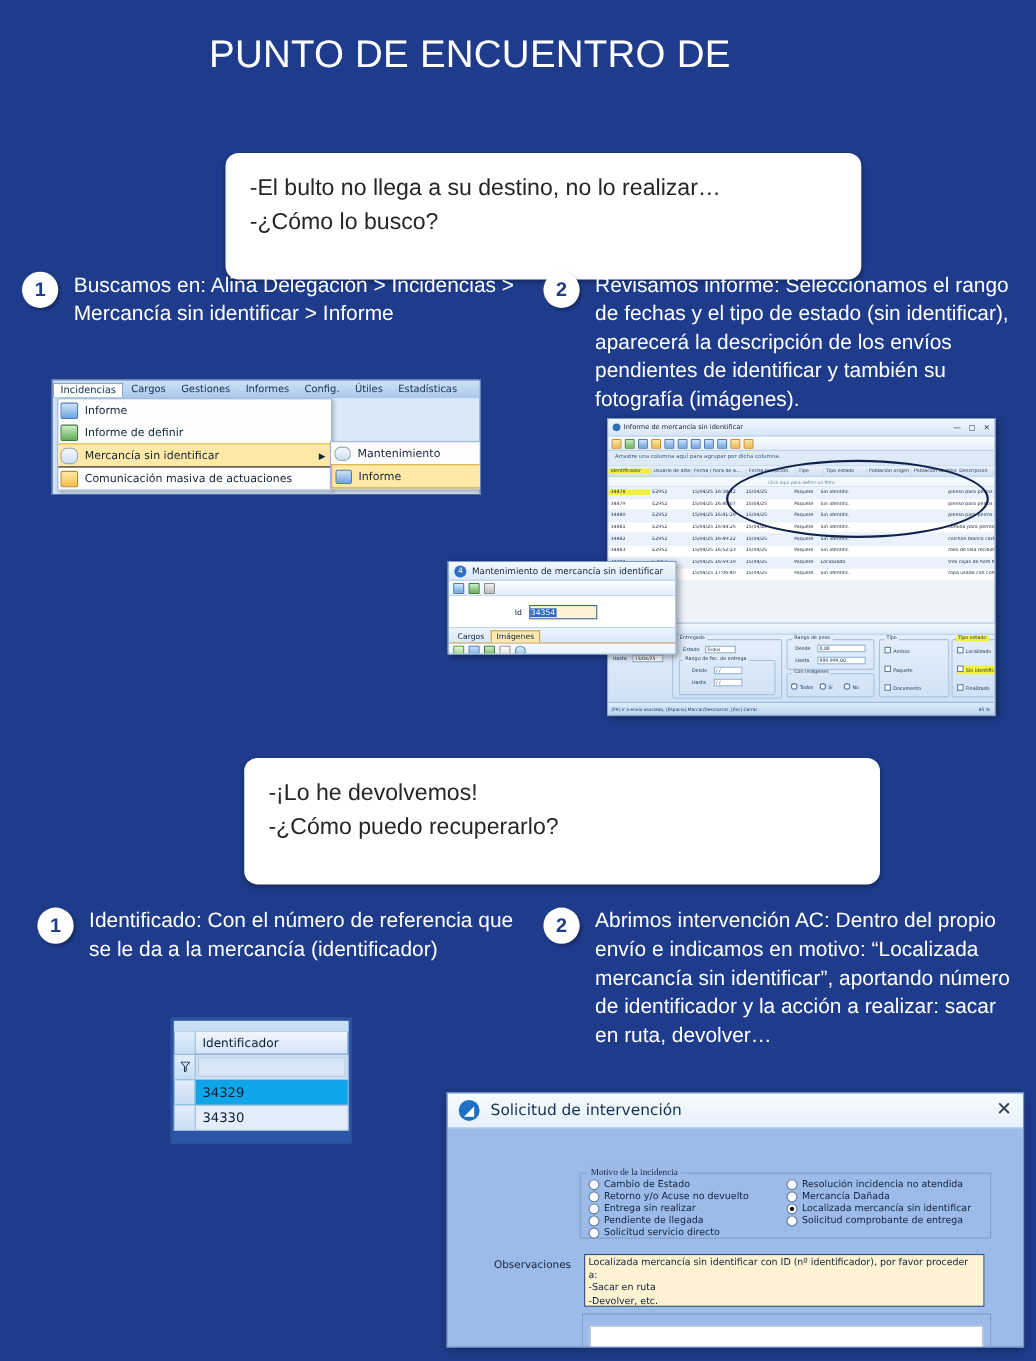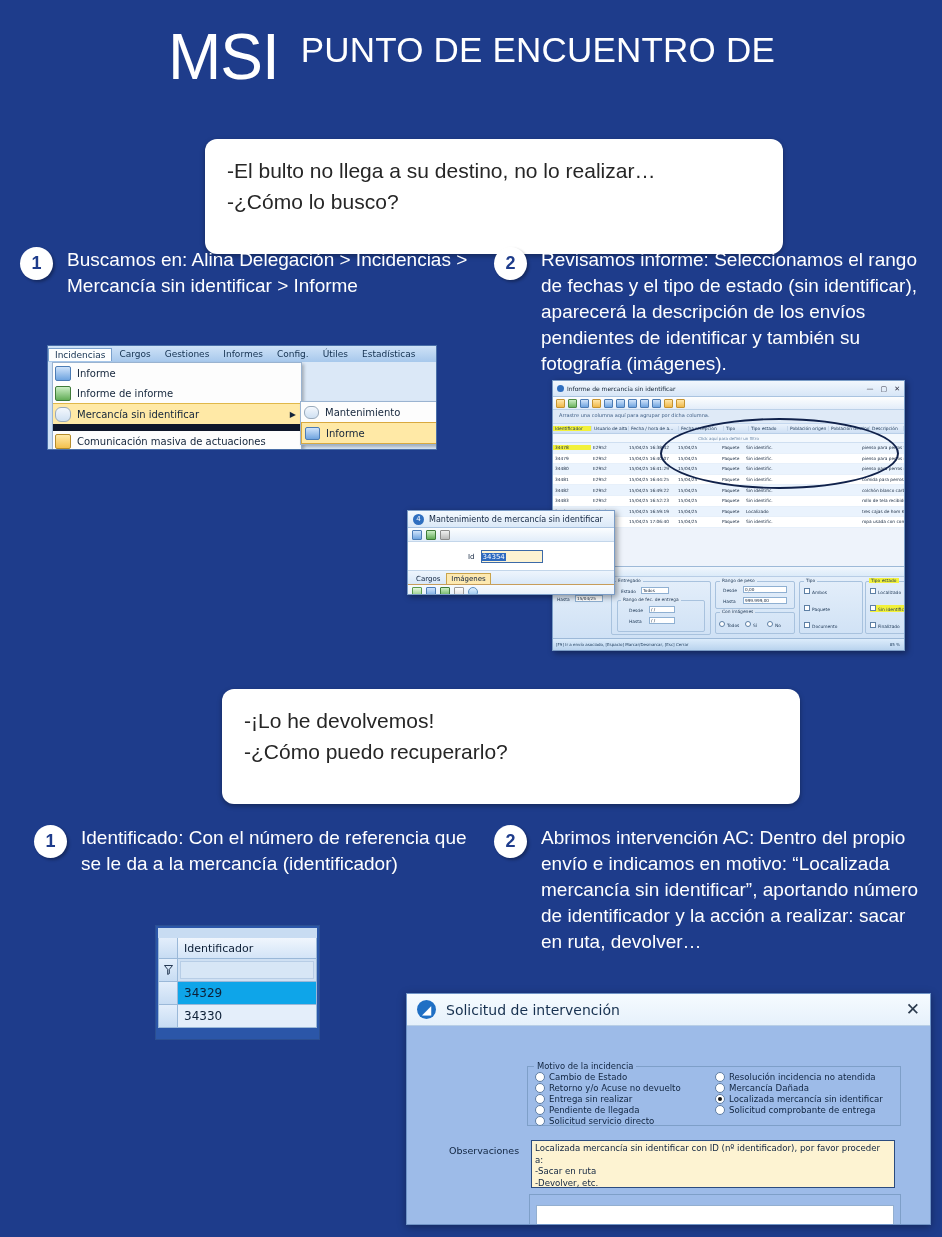--- a/index.html
+++ b/index.html
@@ -56,21 +56,21 @@
   .menubar .mi{padding:2px 7px;}
   .menubar .mi.active{background:#fdfefe;border:1px solid #7aa0cc;border-bottom:none;color:#13304f;padding:1px 6px;}
   .dropdown{position:absolute;left:4px;top:16px;width:248px;background:#fdfdfd;border:1px solid #9ab3d0;
             box-shadow:2px 2px 3px rgba(0,0,0,.25);}
   .dd-item{height:20px;display:flex;align-items:center;font-size:10px;color:#13243a;padding-left:2px;}
   .dd-item .ico{width:14px;height:13px;margin-right:6px;border-radius:2px;flex:0 0 14px;
         background:linear-gradient(#cfe3fb,#6fa4df);border:1px solid #4c7cb5;}
   .dd-item .ico.g{background:linear-gradient(#cbeec4,#63ad57);border-color:#3f7b39;}
   .dd-item .ico.eye{background:linear-gradient(#f4f8fd,#cfe0f2);border-color:#9ab;border-radius:6px;}
   .dd-item .ico.wand{background:linear-gradient(#ffe9a8,#f3c04d);border-color:#b58c2c;}
-  .dd-item.sel{background:#ffe9a6;border-top:1px solid #e0b84a;border-bottom:7px solid #0f172a;}
+  .dd-item.sel{background:#ffe9a6;border-top:1px solid #e0b84a;border-bottom:1px solid #0f172a;}
   .dd-item .arr{margin-left:auto;margin-right:5px;font-size:8px;}
   .submenu{position:absolute;left:252px;top:55px;width:140px;background:#fdfdfd;border:1px solid #9ab3d0;
            box-shadow:2px 2px 3px rgba(0,0,0,.25);}
   .sm-item{height:20px;display:flex;align-items:center;font-size:10px;color:#13243a;padding-left:3px;}
   .sm-item.sel{background:#ffe9a6;border:1px solid #d9a93f;}
   .leftcol{position:absolute;left:0;top:16px;width:10px;bottom:0;background:#cfe2f7;}
 
   
   #reportWin{left:552px;top:380px;width:353px;height:271px;box-shadow:2px 2px 6px rgba(0,0,0,.4);}
   .grouphint{height:11px;background:#dfeaf7;font-size:5px;color:#3a5a82;padding:2px 0 0 6px;border-bottom:1px solid #c5d8ef;}
@@ -146,40 +146,39 @@
   #solWin{position:absolute;left:406px;top:993px;width:525px;height:232px;background:#9dbbe8;
           border:1px solid #6f93c6;box-sizing:border-box;overflow:hidden;
           box-shadow:0 2px 8px rgba(0,0,0,.35);font-family:"DejaVu Sans",sans-serif;color:#10243f;}
   .sol-title{height:31px;background:linear-gradient(#f6fbff,#e6f1fb);display:flex;align-items:center;
              padding:0 10px;border-bottom:1px solid #b9cfe6;}
   .sol-ico{width:19px;height:19px;border-radius:50%;background:#1f6fc4;margin-right:10px;
            display:flex;align-items:center;justify-content:center;color:#fff;font-size:12px;flex:0 0 19px;}
   .sol-t{font-size:14px;color:#16304f;}
   .sol-x{margin-left:auto;font-size:17px;color:#2b3a4d;line-height:1;}
   .fieldset{position:absolute;border:1px solid #7e9fc8;}
-  .fs-legend{position:absolute;top:-6px;left:6px;background:#9dbbe8;padding:0 3px;font-size:8.4px;color:#10243f;}
+  .fs-legend{position:absolute;top:-6px;left:6px;background:#9dbbe8;padding:0 3px;font-size:8.4px;color:#10243f;font-family:Liberation Serif, serif;}
   .radio{position:absolute;font-size:8.6px;color:#10243f;white-space:nowrap;display:flex;align-items:center;}
   .radio .dot{width:8px;height:8px;border-radius:50%;background:#fff;border:1px solid #5f7ea5;
               margin-right:4px;flex:0 0 8px;display:flex;align-items:center;justify-content:center;}
   .radio .dot i{width:4px;height:4px;border-radius:50%;background:#111;display:none;}
   .radio.on .dot i{display:block;}
   .obs-label{position:absolute;left:42px;top:151px;font-size:9.5px;color:#10243f;}
   .obs-box{position:absolute;left:124px;top:146px;width:364px;height:48px;background:#fdf3d2;
            border:1px solid #2b4b7e;font-size:8.6px;color:#10243f;padding:2px 3px;line-height:11.5px;box-sizing:border-box;}
   .gp-fs{position:absolute;left:122px;top:200px;width:370px;height:32px;border:1px solid #7e9fc8;}
   .gp-legend{position:absolute;top:-6px;left:7px;background:#9dbbe8;padding:0 3px;font-size:9px;margin-top:24px;}
   .gp-inner{position:absolute;left:6px;top:10px;right:6px;height:20px;background:#fff;border:1px solid #93afd0;}
 </style>
 </head>
 <body>
 
 <div class="page">
 
   <div class="header">
-    <div class="logo">MSI</div>
     <div class="htitle">
       <div>PUNTO DE ENCUENTRO DE</div>
     </div>
   </div>
 
   <div class="bubble" id="bubble1">
     <div class="line">-El bulto no llega a su destino, no lo realizar…</div>
     <div class="line">-¿Cómo lo busco?</div>
   </div>
 
@@ -205,21 +204,21 @@
     </div>
     <div class="leftcol"></div>
 
     <div class="dropdown">
       <div class="dd-item">
         <span class="ico"></span>
         <span>Informe</span>
       </div>
       <div class="dd-item">
         <span class="ico g"></span>
-        <span>Informe de informe</span>
+        <span>Informe de definir</span>
       </div>
       <div class="dd-item sel">
         <span class="ico eye"></span>
         <span>Mercancía sin identificar</span>
         <span class="arr">▶</span>
       </div>
       <div class="dd-item">
         <span class="ico wand"></span>
         <span>Comunicación masiva de actuaciones</span>
       </div>

